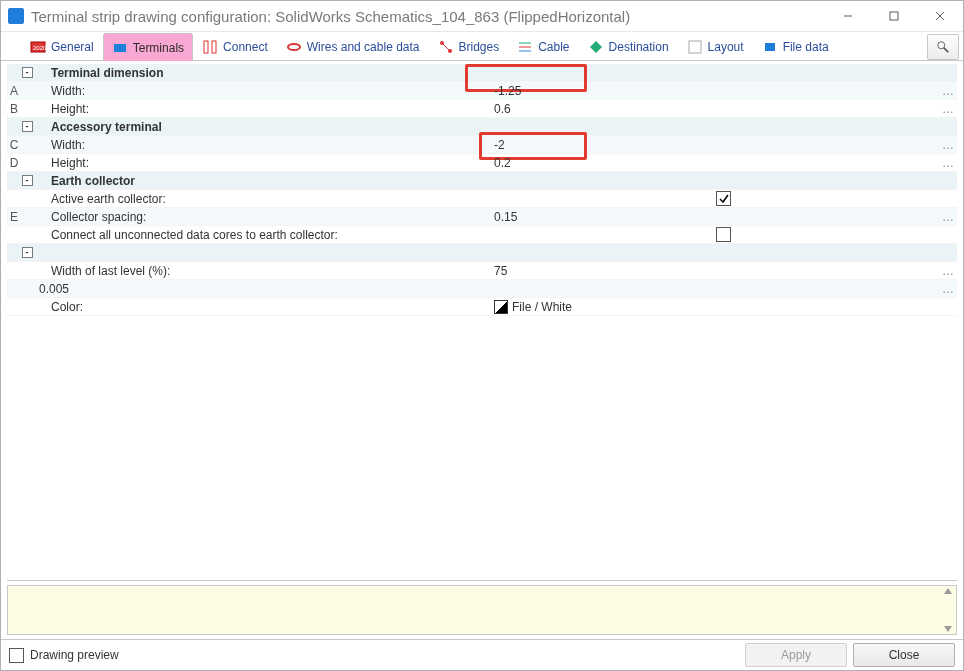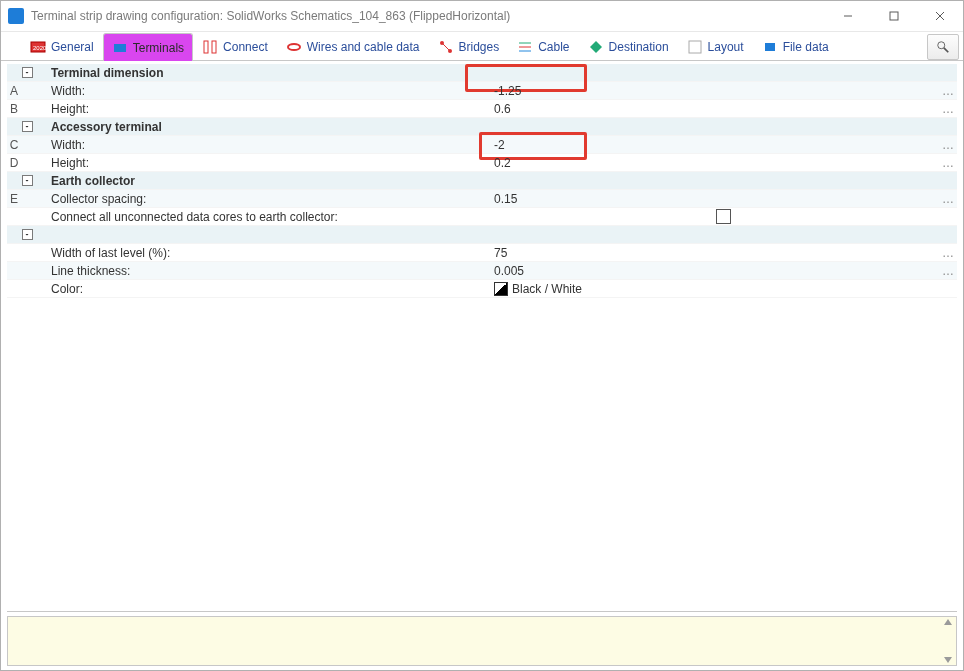--- a/index.html
+++ b/index.html
@@ -1,25 +1,25 @@
 <!DOCTYPE html>
 <html><head>
 <meta charset="utf-8">
 <style>
 html,body{margin:0;padding:0;font-family:"Segoe UI",Tahoma,sans-serif;font-size:12px;color:#333;background:#fff;height:100%;overflow:hidden}
 .window{width:964px;height:671px;border:1px solid #b0b0b0;display:flex;flex-direction:column;box-sizing:border-box;background:#fff}
 .titlebar{height:30px;display:flex;align-items:center;background:#fff;border-bottom:1px solid #e8e8e8;color:#7a7a7a}
 .titlebar .ticon{width:16px;height:16px;margin:0 7px;background:#1e7dd8;border-radius:2px}
-.titlebar .title{flex:1;font-size:12px}
+.titlebar .title{flex:1;font-size:15px}
 .titlebar .winbtns{display:flex}
 .titlebar .winbtn{width:46px;height:30px;display:flex;align-items:center;justify-content:center;color:#5a5a5a}
 .titlebar .winbtn svg{width:10px;height:10px}
 .tabbar{height:28px;display:flex;align-items:stretch;border-bottom:1px solid #c7c7c7;padding-left:20px;background:#fff}
 .tab{display:flex;align-items:center;padding:0 8px;border:1px solid transparent;border-bottom:none;cursor:default;color:#2b4e9b;gap:5px}
-.tab.active{border-color:#c7c7c7;background:#d946ef;border-top-left-radius:3px;border-top-right-radius:3px;position:relative;top:1px;color:#2b2b2b}
+.tab.active{border-color:#c7c7c7;background:#f9a8d4;border-top-left-radius:3px;border-top-right-radius:3px;position:relative;top:1px;color:#2b2b2b}
 .tab .ico{width:16px;height:16px;display:inline-block}
 .tabspacer{flex:1}
 .searchbtn{width:30px;border:1px solid #c7c7c7;margin:2px 4px 0 0;border-radius:2px;display:flex;align-items:center;justify-content:center;background:linear-gradient(#fdfdfd,#ececec)}
 .grid{flex:1;overflow:auto;background:#fff}
 .row{display:flex;align-items:center;height:17px;border-bottom:1px solid #f4f4f4}
 .row.h{background:#eaf3f6;font-weight:bold}
 .row.alt{background:#f4f9fb}
 .cell-mark{width:14px;text-align:center;color:#555;flex:0 0 14px}
 .cell-exp{width:12px;flex:0 0 12px;display:flex;align-items:center;justify-content:center}
 .expbox{width:9px;height:9px;border:1px solid #7a7a7a;display:flex;align-items:center;justify-content:center;font-size:9px;line-height:1;background:#fff}
@@ -192,20 +192,33 @@
 
       <div class="row h">
           <span class="cell-mark"></span>
           <span class="cell-exp">
             <span class="expbox">-</span>
           </span>
           <span class="cell-label">Earth collector</span>
           <span class="cell-value"></span>
           <span class="cell-tail"></span>
         </div>
+      <div class="row">
+          <span class="cell-mark"></span>
+          <span class="cell-exp"></span>
+          <span class="cell-label">Active earth collector:</span>
+          <span class="cell-value">
+            <span class="chk">
+              <svg viewBox="0 0 10 10">
+                <polyline points="1,5 4,8 9,1" fill="none" stroke="#000" stroke-width="1.5"></polyline>
+              </svg>
+            </span>
+          </span>
+          <span class="cell-tail"></span>
+        </div>
       <div class="row alt">
           <span class="cell-mark">E</span>
           <span class="cell-exp"></span>
           <span class="cell-label">Collector spacing:</span>
           <span class="cell-value">0.15</span>
           <span class="cell-tail">…</span>
         </div>
       <div class="row">
           <span class="cell-mark"></span>
           <span class="cell-exp"></span>
@@ -227,43 +240,53 @@
       <div class="row">
           <span class="cell-mark"></span>
           <span class="cell-exp"></span>
           <span class="cell-label">Width of last level (%):</span>
           <span class="cell-value">75</span>
           <span class="cell-tail">…</span>
         </div>
       <div class="row alt">
           <span class="cell-mark"></span>
           <span class="cell-exp"></span>
-          <span class="cell-label">Line thickness:</span>
           <span class="cell-value">0.005</span>
           <span class="cell-tail">…</span>
         </div>
       <div class="row">
           <span class="cell-mark"></span>
           <span class="cell-exp"></span>
           <span class="cell-label">Color:</span>
           <span class="cell-value">
             <span class="bwswatch"></span>
-            <span>Black / White</span>
+            <span>File / White</span>
           </span>
           <span class="cell-tail"></span>
         </div>
 
     </div>
   </div>
 
   <div class="msgarea">
     <div class="scrl">
       <svg width="10" height="10" viewBox="0 0 10 10">
           <polygon points="5,2 9,8 1,8" fill="#9a9a9a"></polygon>
         </svg>
       <svg width="10" height="10" viewBox="0 0 10 10">
           <polygon points="1,2 9,2 5,8" fill="#9a9a9a"></polygon>
         </svg>
     </div>
   </div>
 
+  <div class="footer">
+    <span class="chkbox"></span>
+    <span>Drawing preview</span>
+    <span class="sp"></span>
+    <div class="btn disabled">
+        <span>Apply</span>
+      </div>
+    <div class="btn">
+        <span>Close</span>
+      </div>
+  </div>
 
 </div>
 
 </body></html>

